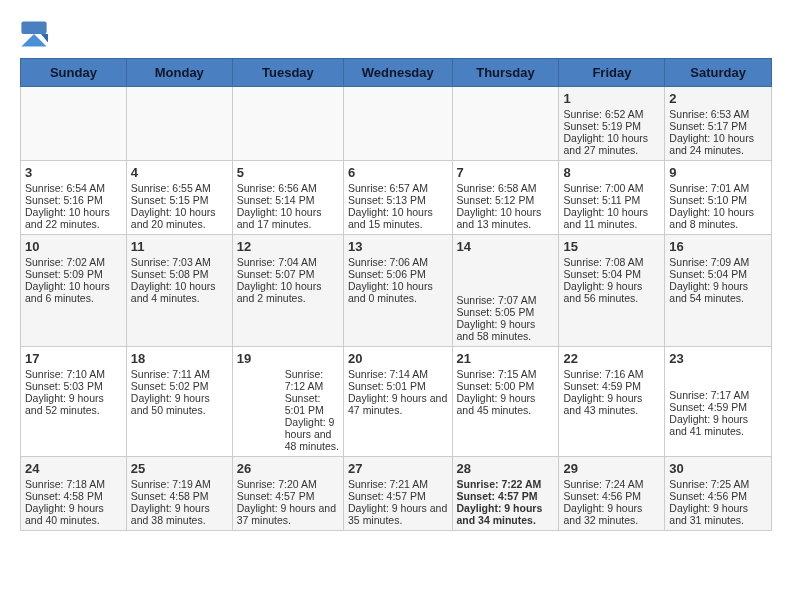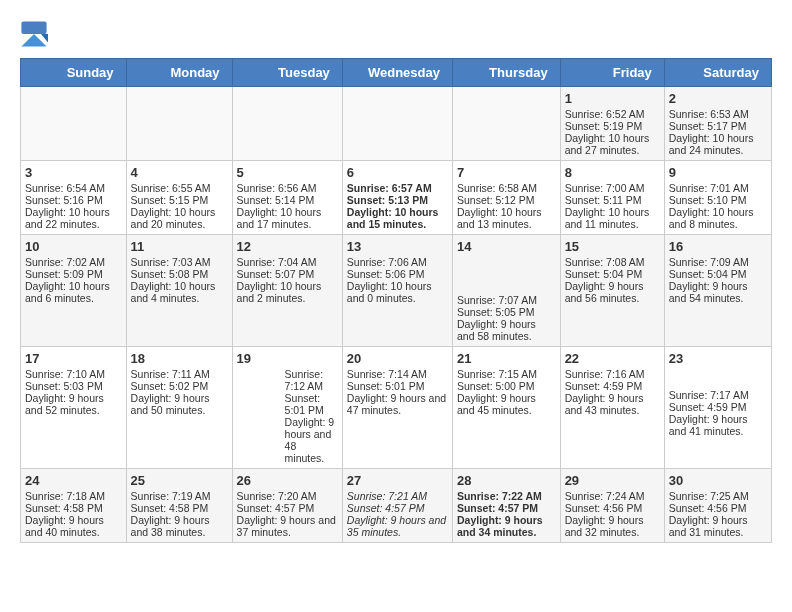--- a/index.html
+++ b/index.html
@@ -51,24 +51,24 @@
     .location {
       font-size: 16px;
       color: #555;
     }
     .calendar {
       width: 100%;
       border-collapse: collapse;
     }
     .calendar th {
       background-color: #4a7fc1;
-      color: #ffffff;
+      color: #0f172a;
       font-size: 13px;
-      padding: 6px 12px;
-      text-align: right;
+      padding: 6px 0;
+      text-align: center;
       border: 1px solid #3a6aa0;
     }
     .calendar td {
       vertical-align: top;
       border: 1px solid #ccc;
       padding: 4px;
       width: 113px;
       min-height: 80px;
       font-size: 10.5px;
       color: #333;
@@ -158,21 +158,21 @@
 Daylight: 10 hours and 20 minutes.</div>
         </td>
         <td>
           <span class="day-num">5</span>
           <div style="white-space: pre-line;">Sunrise: 6:56 AM
 Sunset: 5:14 PM
 Daylight: 10 hours and 17 minutes.</div>
         </td>
         <td>
           <span class="day-num">6</span>
-          <div style="white-space: pre-line; font-weight: bold;">Sunrise: 6:57 AM
+          <div style="white-space: pre-line;">Sunrise: 6:57 AM
 Sunset: 5:13 PM
 Daylight: 10 hours and 15 minutes.</div>
         </td>
         <td>
           <span class="day-num">7</span>
           <div style="white-space: pre-line;">Sunrise: 6:58 AM
 Sunset: 5:12 PM
 Daylight: 10 hours and 13 minutes.</div>
         </td>
         <td>
@@ -290,21 +290,21 @@
 Daylight: 9 hours and 38 minutes.</div>
         </td>
         <td>
           <span class="day-num">26</span>
           <div style="white-space: pre-line;">Sunrise: 7:20 AM
 Sunset: 4:57 PM
 Daylight: 9 hours and 37 minutes.</div>
         </td>
         <td>
           <span class="day-num">27</span>
-          <div style="white-space: pre-line; font-style: italic;">Sunrise: 7:21 AM
+          <div style="white-space: pre-line;">Sunrise: 7:21 AM
 Sunset: 4:57 PM
 Daylight: 9 hours and 35 minutes.</div>
         </td>
         <td>
           <span class="day-num">28</span>
           <div style="white-space: pre-line; font-weight: bold;">Sunrise: 7:22 AM
 Sunset: 4:57 PM
 Daylight: 9 hours and 34 minutes.</div>
         </td>
         <td>

